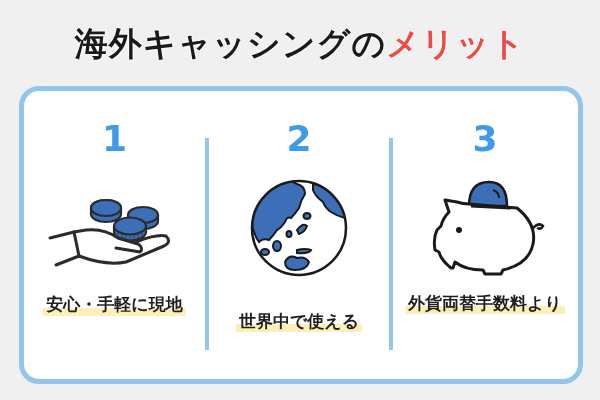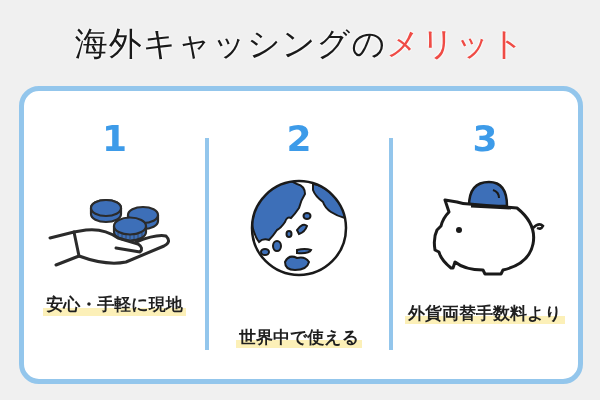--- a/index.html
+++ b/index.html
@@ -2,21 +2,21 @@
 <html><head>
 <meta charset="utf-8">
 <style>
   html, body { margin: 0; padding: 0; }
   body {
     width: 600px; height: 400px; background: #f0f0f0; position: relative; overflow: hidden;
     font-family: "DejaVu Sans", "Liberation Sans", sans-serif;
   }
   .title {
     position: absolute; left: 0; top: 22px; width: 600px; text-align: center;
-    font-size: 33px; font-weight: normal; color: #1a1a1a; letter-spacing: 1px; line-height: 44px;
+    font-size: 33px; font-weight: bold; color: #1a1a1a; letter-spacing: 1px; line-height: 44px;
     text-shadow: 0 0 2px #fff, 0 0 2px #fff, 0 0 3px #fff;
   }
   .title .accent { color: #ef4b45; }
   .card {
     position: absolute; left: 19px; top: 86px; width: 554px; height: 288px;
     background: #fff; border: 5px solid #93c6ec; border-radius: 20px;
   }
   .divider { position: absolute; top: 138px; width: 4px; height: 212px; background: #93c6ec; }
   .col { position: absolute; top: 86px; height: 300px; }
   .num {
@@ -87,34 +87,34 @@
       <ellipse cx="58" cy="38" rx="3.5" ry="3"></ellipse>
       <path d="M48 52 Q54 44 58 48 Q56 54 50 56 Z"></path>
       <ellipse cx="40" cy="56" rx="2.5" ry="3"></ellipse>
       <ellipse cx="28" cy="68" rx="4" ry="5"></ellipse>
       <ellipse cx="16" cy="74" rx="4" ry="3"></ellipse>
       <path d="M48 72 Q56 70 62 72 Q60 76 48 75 Z"></path>
       <path d="M36 84 Q40 76 48 80 Q56 78 60 84 Q58 92 46 92 Q36 92 36 84 Z"></path>
     </g>
     <circle cx="50" cy="50" r="47" fill="none" stroke="#1a1a1a" stroke-width="2.5"></circle>
   </svg>
-  <div class="caption" style="top:238px;">
+  <div class="caption" style="top:222px;">
     <span class="line">世界中で使える</span>
   </div>
 </div>
 
 <div class="col" style="left:393px; width:184px;">
   <div class="num">3</div>
   <svg class="icon" style="left:38px; top:92px;" width="120" height="98" viewBox="0 0 120 98">
 
     <path d="M38 28 Q38 4 58 4 Q76 4 76 28 Z" fill="#3d6fb8" stroke="#1a1a1a" stroke-width="2.5"></path>
     <path d="M62 12 Q68 14 68 20" stroke="#1a1a1a" stroke-width="2" fill="none"></path>
 
     <path d="M38 26 L86 30 Q106 46 102 66 Q98 86 72 92 L70 96 L54 96 L52 92 Q34 92 24 84 L22 90 L20 90 Q10 82 8 74 L4 72 Q2 60 6 52 L10 48 Q12 40 18 34 L14 22 L26 24 Q32 26 38 26 Z" fill="#fff" stroke="#1a1a1a" stroke-width="3" stroke-linejoin="round"></path>
     <path d="M40 28 L80 30" stroke="#1a1a1a" stroke-width="3"></path>
     <circle cx="28" cy="52" r="3" fill="#1a1a1a"></circle>
 
     <path d="M102 50 Q108 44 112 48 Q110 52 106 50" stroke="#1a1a1a" stroke-width="2.5" fill="none"></path>
   </svg>
-  <div class="caption" style="top:214px;">
+  <div class="caption" style="top:204px;">
     <span class="line">外貨両替手数料より</span><br>
   </div>
 </div>
 
 </body></html>

